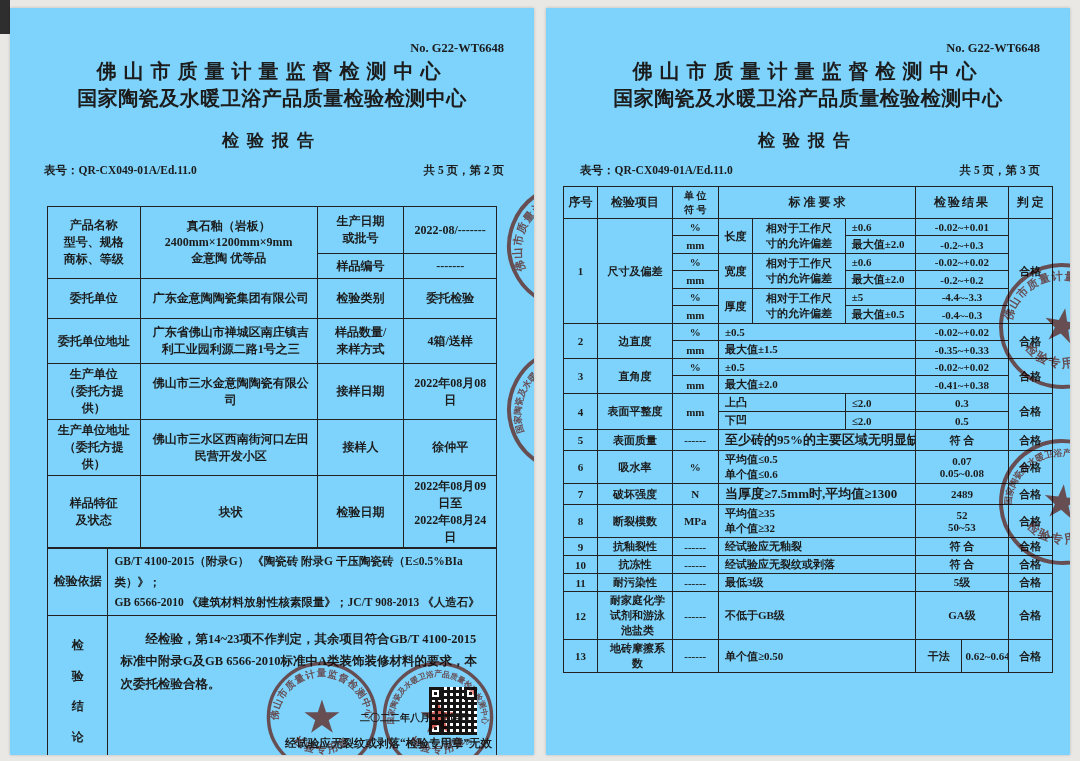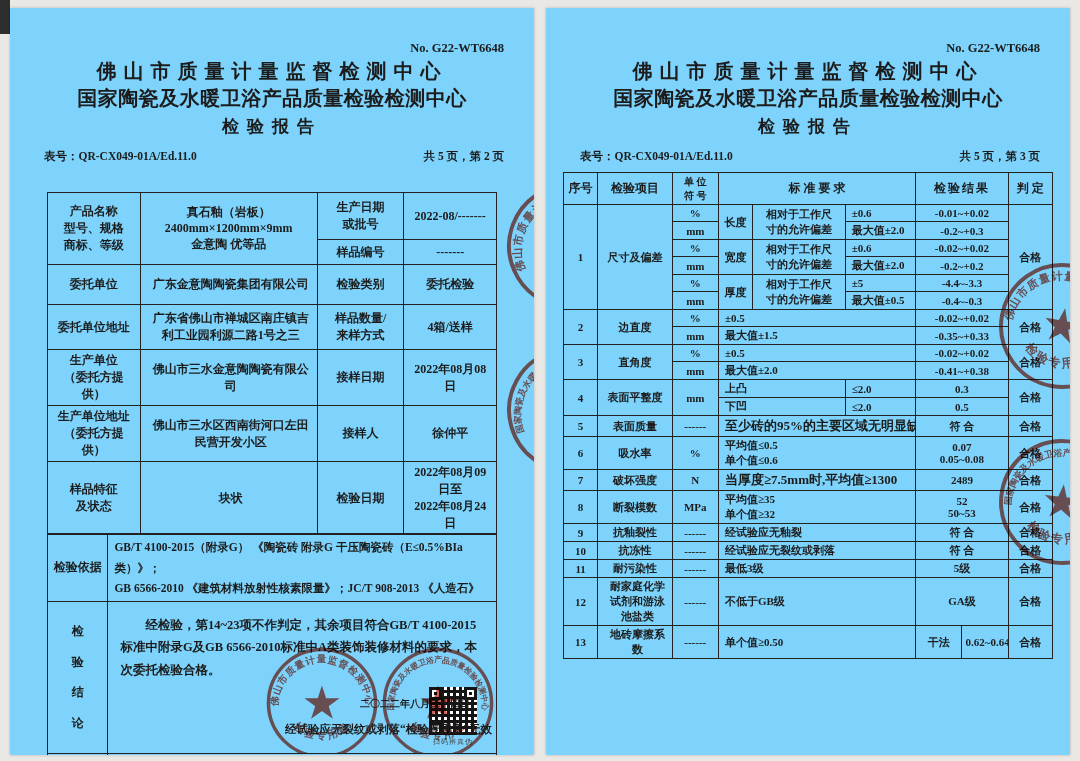--- a/index.html
+++ b/index.html
@@ -6,21 +6,21 @@
   body{width:1080px;height:761px;background:#e9e8e5;font-family:"Liberation Serif","DejaVu Serif",serif;color:#1c1c1c;}
   .canvas{position:relative;width:1080px;height:761px;overflow:hidden;}
   .canvas::before{content:"";position:absolute;left:0;top:0;width:10px;height:34px;background:#2e2e2e;}
   .page{position:absolute;top:8px;height:747px;background:#7dd3fc;overflow:hidden;box-shadow:0 0 3px rgba(0,0,0,.2);}
   .page-left{left:10px;width:524px;}
   .page-right{left:546px;width:524px;}
 
   .report-no{margin-top:33px;padding-right:30px;text-align:right;font-size:12.5px;font-weight:bold;}
   .org1{margin-top:2px;text-align:center;font-size:20px;font-weight:bold;letter-spacing:7px;white-space:nowrap;}
   .org2{text-align:center;font-size:20px;font-weight:bold;letter-spacing:.5px;white-space:nowrap;}
-  .doc-title{margin-top:3px;text-align:center;font-size:17px;font-weight:bold;letter-spacing:8px;}
+  .doc-title{margin-top:17px;text-align:center;font-size:17px;font-weight:bold;letter-spacing:8px;}
   .meta{display:flex;justify-content:space-between;margin:11px 30px 5px 34px;font-size:11.5px;font-weight:bold;}
 
   table{border-collapse:collapse;margin:0 auto;table-layout:fixed;}
   td{border:1.6px solid #222;font-weight:bold;vertical-align:middle;overflow:hidden;}
   .t-info,.t-info2{width:450px;font-size:12px;margin-top:28px;}
   .t-info td,.t-info2 td{padding:2px 4px;}
   .t-info2{margin-top:-1.6px;}
   .c{text-align:center;}
   .l{text-align:center;padding-left:8px !important;}
   .pl{white-space:pre-line;}
@@ -261,21 +261,21 @@
       </tr>
 
       <tr style="height:17px">
         <td rowspan="6" class="c">1</td>
         <td rowspan="6" class="c">尺寸及偏差</td>
         <td class="c">%</td>
         <td rowspan="2" class="c">长度</td>
         <td rowspan="2" class="c pl">相对于工作尺
 寸的允许偏差</td>
         <td class="req">±0.6</td>
-        <td colspan="2" class="c">-0.01~+0.02</td>
+        <td colspan="2" class="c">-0.02~+0.01</td>
         <td rowspan="6" class="c">合格</td>
       </tr>
       <tr style="height:17px">
         <td class="c">mm</td>
         <td class="req">最大值±2.0</td>
         <td colspan="2" class="c">-0.2~+0.3</td>
       </tr>
       <tr style="height:17px">
         <td class="c">%</td>
         <td rowspan="2" class="c">宽度</td>

